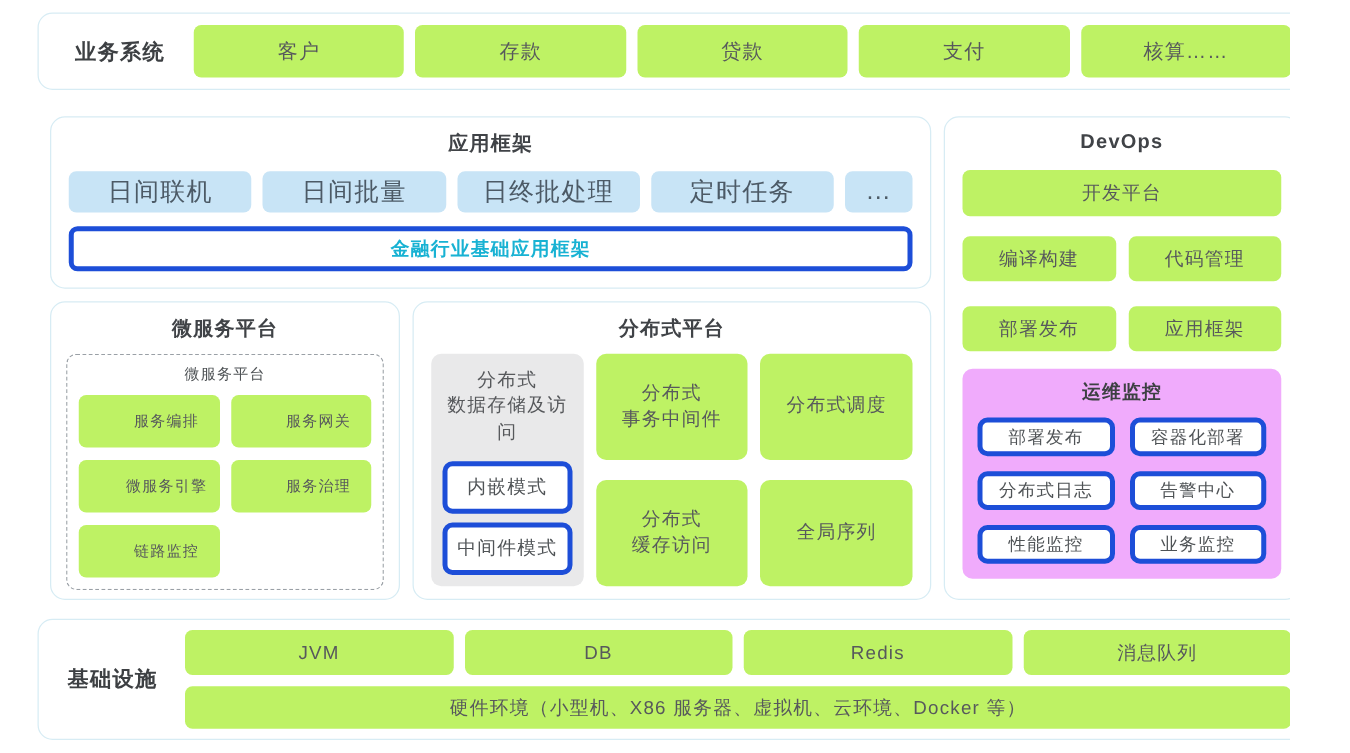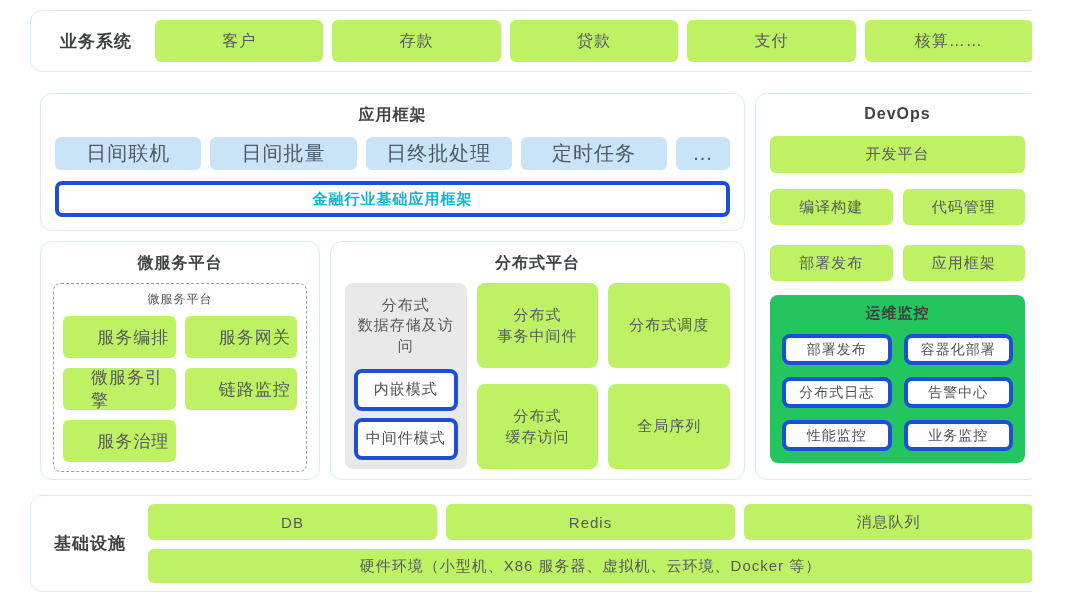--- a/index.html
+++ b/index.html
@@ -82,21 +82,21 @@
   
   #microservice { left: 40px; top: 241px; width: 280px; height: 239px; padding: 11px 12px 12px; }
   .ms-dashed {
     margin-top: 9px;
     border: 1px dashed #9aa0a6;
     border-radius: 8px;
     padding: 7px 9px 9px;
   }
   .ms-inner-title { text-align: center; font-size: 12px; color: #4f5356; margin-bottom: 8px; letter-spacing: 1px; }
   .ms-grid { display: grid; grid-template-columns: 1fr 1fr; gap: 10px 9px; }
-  .ms-cell { height: 42px; font-size: 17px; padding-left: 28px; }
+  .ms-cell { height: 42px; font-size: 12px; padding-left: 28px; }
 
   
   #distributed { left: 330px; top: 241px; width: 415px; height: 239px; padding: 11px 14px 14px; }
   .dp-grid {
     margin-top: 9px; height: 186px;
     display: grid; grid-template-columns: 1fr 1fr 1fr; grid-template-rows: 1fr 1fr;
     gap: 16px 10px;
   }
   .dp-storage {
     grid-row: 1 / 3;
@@ -114,21 +114,21 @@
   .dp-cell {
     border-radius: 8px; font-size: 15px;
     white-space: pre-line; text-align: center; line-height: 1.35;
   }
 
   
   #devops { left: 755px; top: 93px; width: 285px; height: 387px; padding: 11px 14px; }
   .dv-platform { margin-top: 13px; height: 37px; font-size: 15px; }
   .dv-grid { margin-top: 16px; display: grid; grid-template-columns: 1fr 1fr; gap: 20px 10px; }
   .dv-cell { height: 36px; font-size: 15px; }
-  .dv-monitor { margin-top: 14px; background: #22c55e; border-radius: 8px; padding: 9px 12px 12px; font-family: Liberation Mono, monospace; }
+  .dv-monitor { margin-top: 14px; background: #f0abfc; border-radius: 8px; padding: 9px 12px 12px; font-family: Liberation Mono, monospace; }
   .dvm-title { text-align: center; font-size: 15px; font-weight: 600; color: #3d4043; margin-bottom: 11px; letter-spacing: 1px; }
   .dvm-grid { display: grid; grid-template-columns: 1fr 1fr; gap: 12px 12px; }
   .dvm-cell { height: 31px; border-radius: 8px; font-size: 14px; }
 
   
   #infrastructure {
     left: 30px; top: 495px; width: 1019px; height: 97px;
     display: flex; align-items: center; gap: 14px; padding: 0 15px;
   }
   .infra-label { flex: 0 0 88px; }
@@ -164,22 +164,22 @@
   </div>
 
   <div class="section" id="microservice">
     <div class="sec-title">微服务平台</div>
     <div class="ms-dashed">
       <div class="ms-inner-title">微服务平台</div>
       <div class="ms-grid">
         <div class="gray-box ms-cell">服务编排</div>
         <div class="gray-box ms-cell">服务网关</div>
         <div class="gray-box ms-cell">微服务引擎</div>
+        <div class="gray-box ms-cell">服务治理</div>
         <div class="gray-box ms-cell">链路监控</div>
-        <div class="gray-box ms-cell">服务治理</div>
       </div>
     </div>
   </div>
 
   <div class="section" id="distributed">
     <div class="sec-title">分布式平台</div>
     <div class="dp-grid">
       <div class="dp-storage">
         <div class="dp-storage-label">分布式
 数据存储及访问</div>
@@ -214,20 +214,21 @@
         <div class="cyan-box dvm-cell">性能监控</div>
         <div class="cyan-box dvm-cell">业务监控</div>
       </div>
     </div>
   </div>
 
   <div class="section" id="infrastructure">
     <div class="side-label infra-label">基础设施</div>
     <div class="infra-body">
       <div class="infra-row">
+        <div class="gray-box infra-box">JVM</div>
         <div class="gray-box infra-box">DB</div>
         <div class="gray-box infra-box">Redis</div>
         <div class="gray-box infra-box">消息队列</div>
       </div>
       <div class="gray-box infra-hw">硬件环境（小型机、X86 服务器、虚拟机、云环境、Docker 等）</div>
     </div>
   </div>
 
 </div>
 

